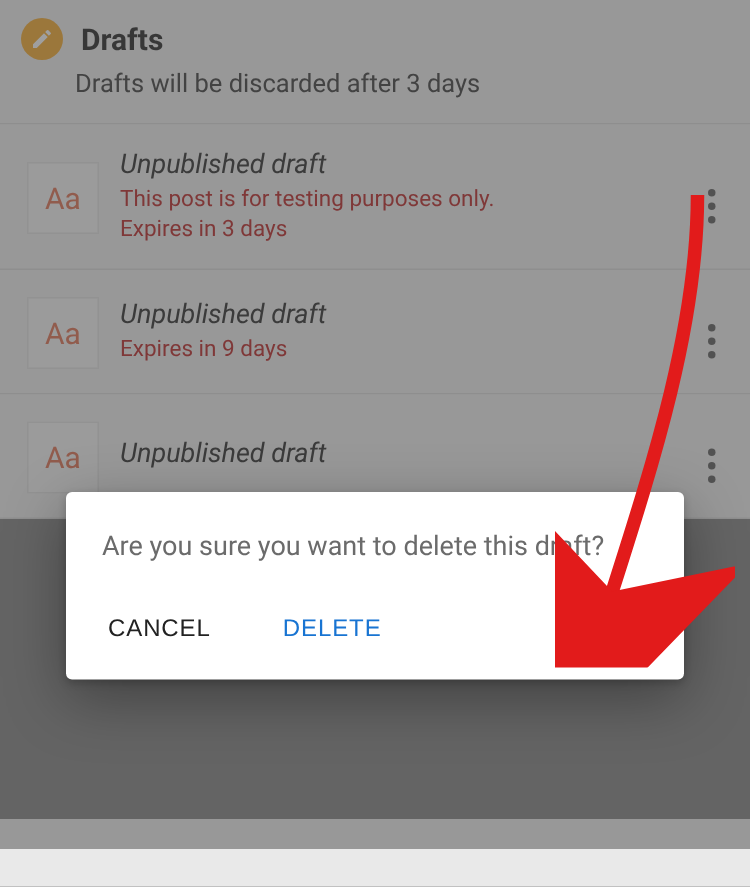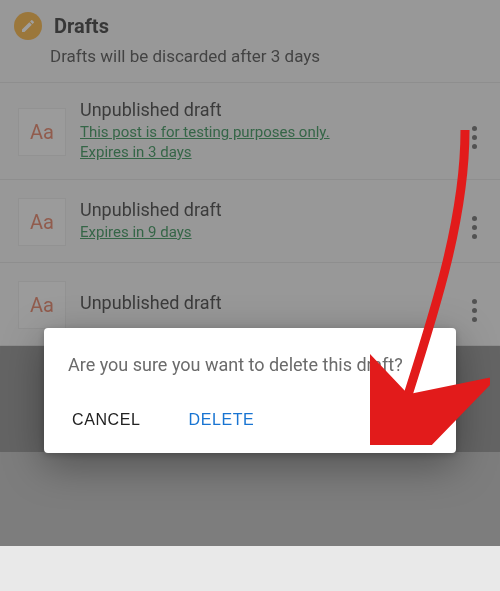--- a/index.html
+++ b/index.html
@@ -5,21 +5,21 @@
   * { box-sizing: border-box; margin: 0; padding: 0; }
   html, body { width: 500px; height: 591px; overflow: hidden; }
   body {
     font-family: Roboto, "Helvetica Neue", Arial, sans-serif;
     background: #e9e9e9;
     position: relative;
     color: #222;
   }
   .screen {
     width: 500px;
-    height: 452px;
+    height: 566px;
     background: #efefef;
     position: relative;
   }
   
   .header {
     padding: 12px 14px 16px 14px;
     border-bottom: 1px solid #d9d9d9;
   }
   .header-row {
     display: flex;
@@ -58,22 +58,22 @@
     width: 48px; height: 48px;
     border: 1px solid #e3e3e3;
     display: flex; align-items: center; justify-content: center;
     color: #e06a4a;
     font-size: 20px;
     background: #f5f5f5;
     flex: 0 0 48px;
     margin-top: 2px;
   }
   .row-body { flex: 1 1 auto; min-width: 0; }
-  .row-title { font-size: 18px; color: #222; margin-bottom: 2px; }
-  .row-line { font-size: 15px; color: #15803d; line-height: 1.35; text-decoration: underline; }
+  .row-title { font-size: 18px; color: #222; margin-bottom: 2px; font-style: italic; }
+  .row-line { font-size: 15px; color: #b91c1c; line-height: 1.35; }
   .more {
     flex: 0 0 24px;
     display: flex; flex-direction: column; align-items: center; justify-content: center;
     gap: 4px;
     padding-top: 14px;
     cursor: pointer;
   }
   .more span {
     width: 5px; height: 5px; background: #555; border-radius: 50%;
   }

